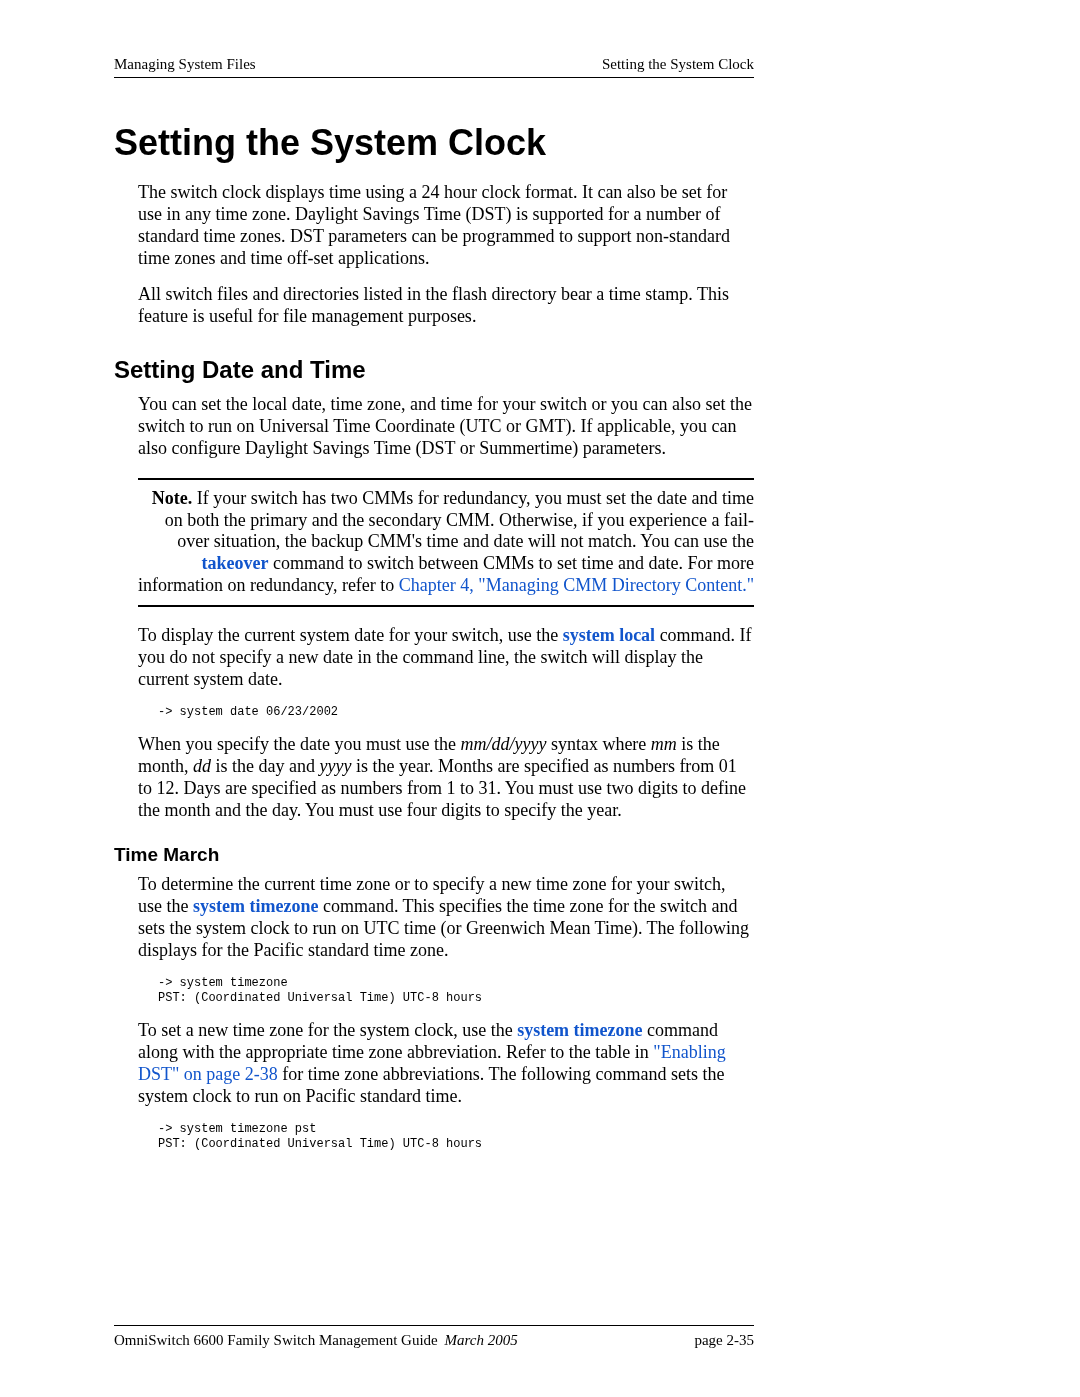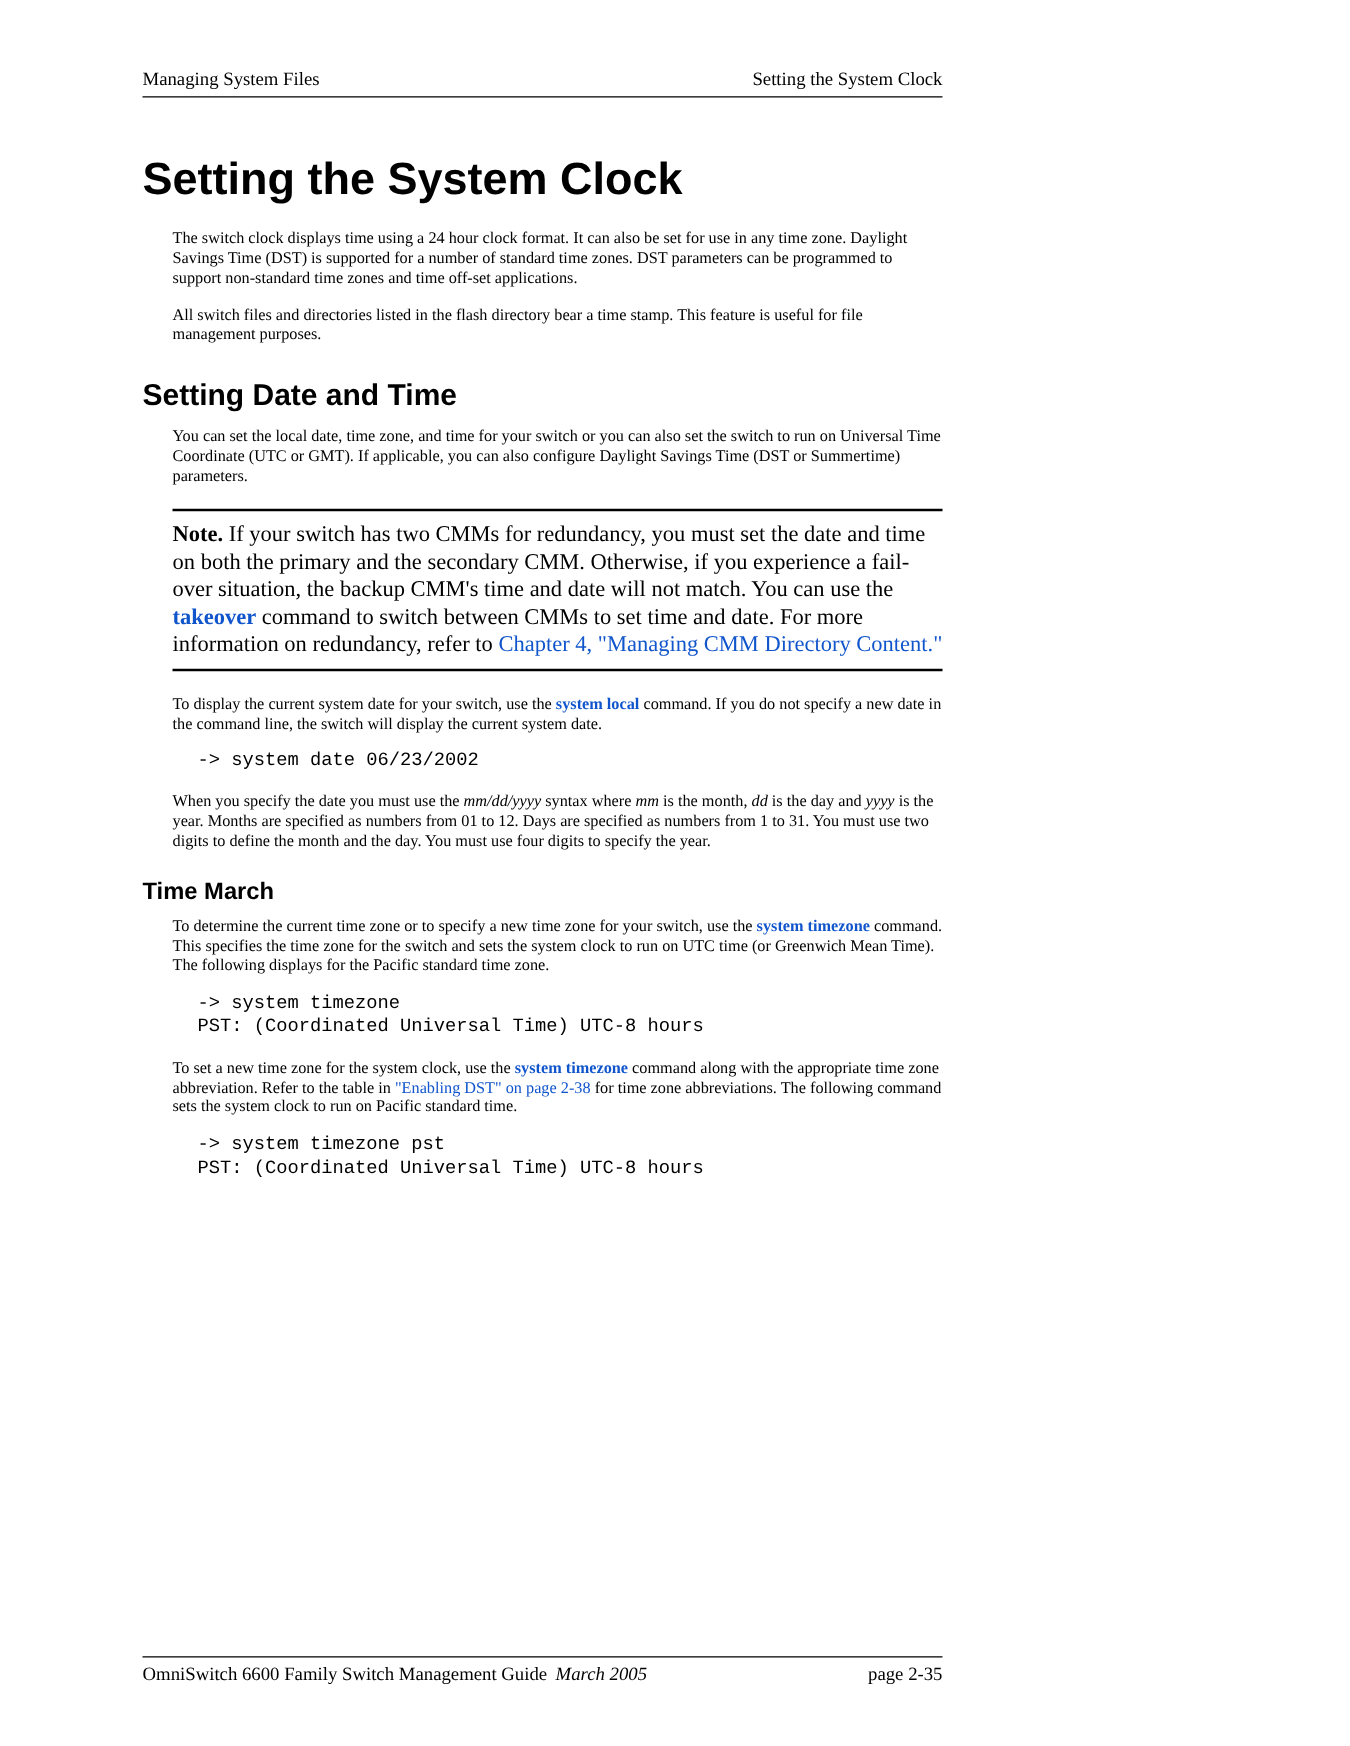--- a/index.html
+++ b/index.html
@@ -36,44 +36,45 @@
     font-size: 24px;
     margin: 28px 0 10px 0;
   }
   h3.subsection {
     font-family: "Arial Black", Arial, sans-serif;
     font-weight: 900;
     font-size: 19px;
     margin: 22px 0 8px 0;
   }
   p.body {
-    font-size: 13px;
+    font-size: 18px;
     line-height: 1.22;
     margin: 0 0 14px 24px;
   }
   .note-block {
     margin: 18px 0 18px 24px;
+    text-align: right;
   }
   .note-rule {
     border-top: 2.5px solid #000;
     height: 0;
   }
   .note-text {
     font-size: 18px;
     line-height: 1.22;
     margin: 8px 0;
   }
   .link {
     color: #1155cc;
   }
   .bold { font-weight: bold; }
   .italic { font-style: italic; }
   pre.code {
     font-family: "Courier New", Courier, monospace;
-    font-size: 15px;
+    font-size: 12px;
     margin: 4px 0 14px 44px;
     white-space: pre;
     line-height: 1.25;
   }
   .footer-rule {
     border-top: 1px solid #000;
     margin-top: 24px;
   }
   .footer {
     display: flex;

